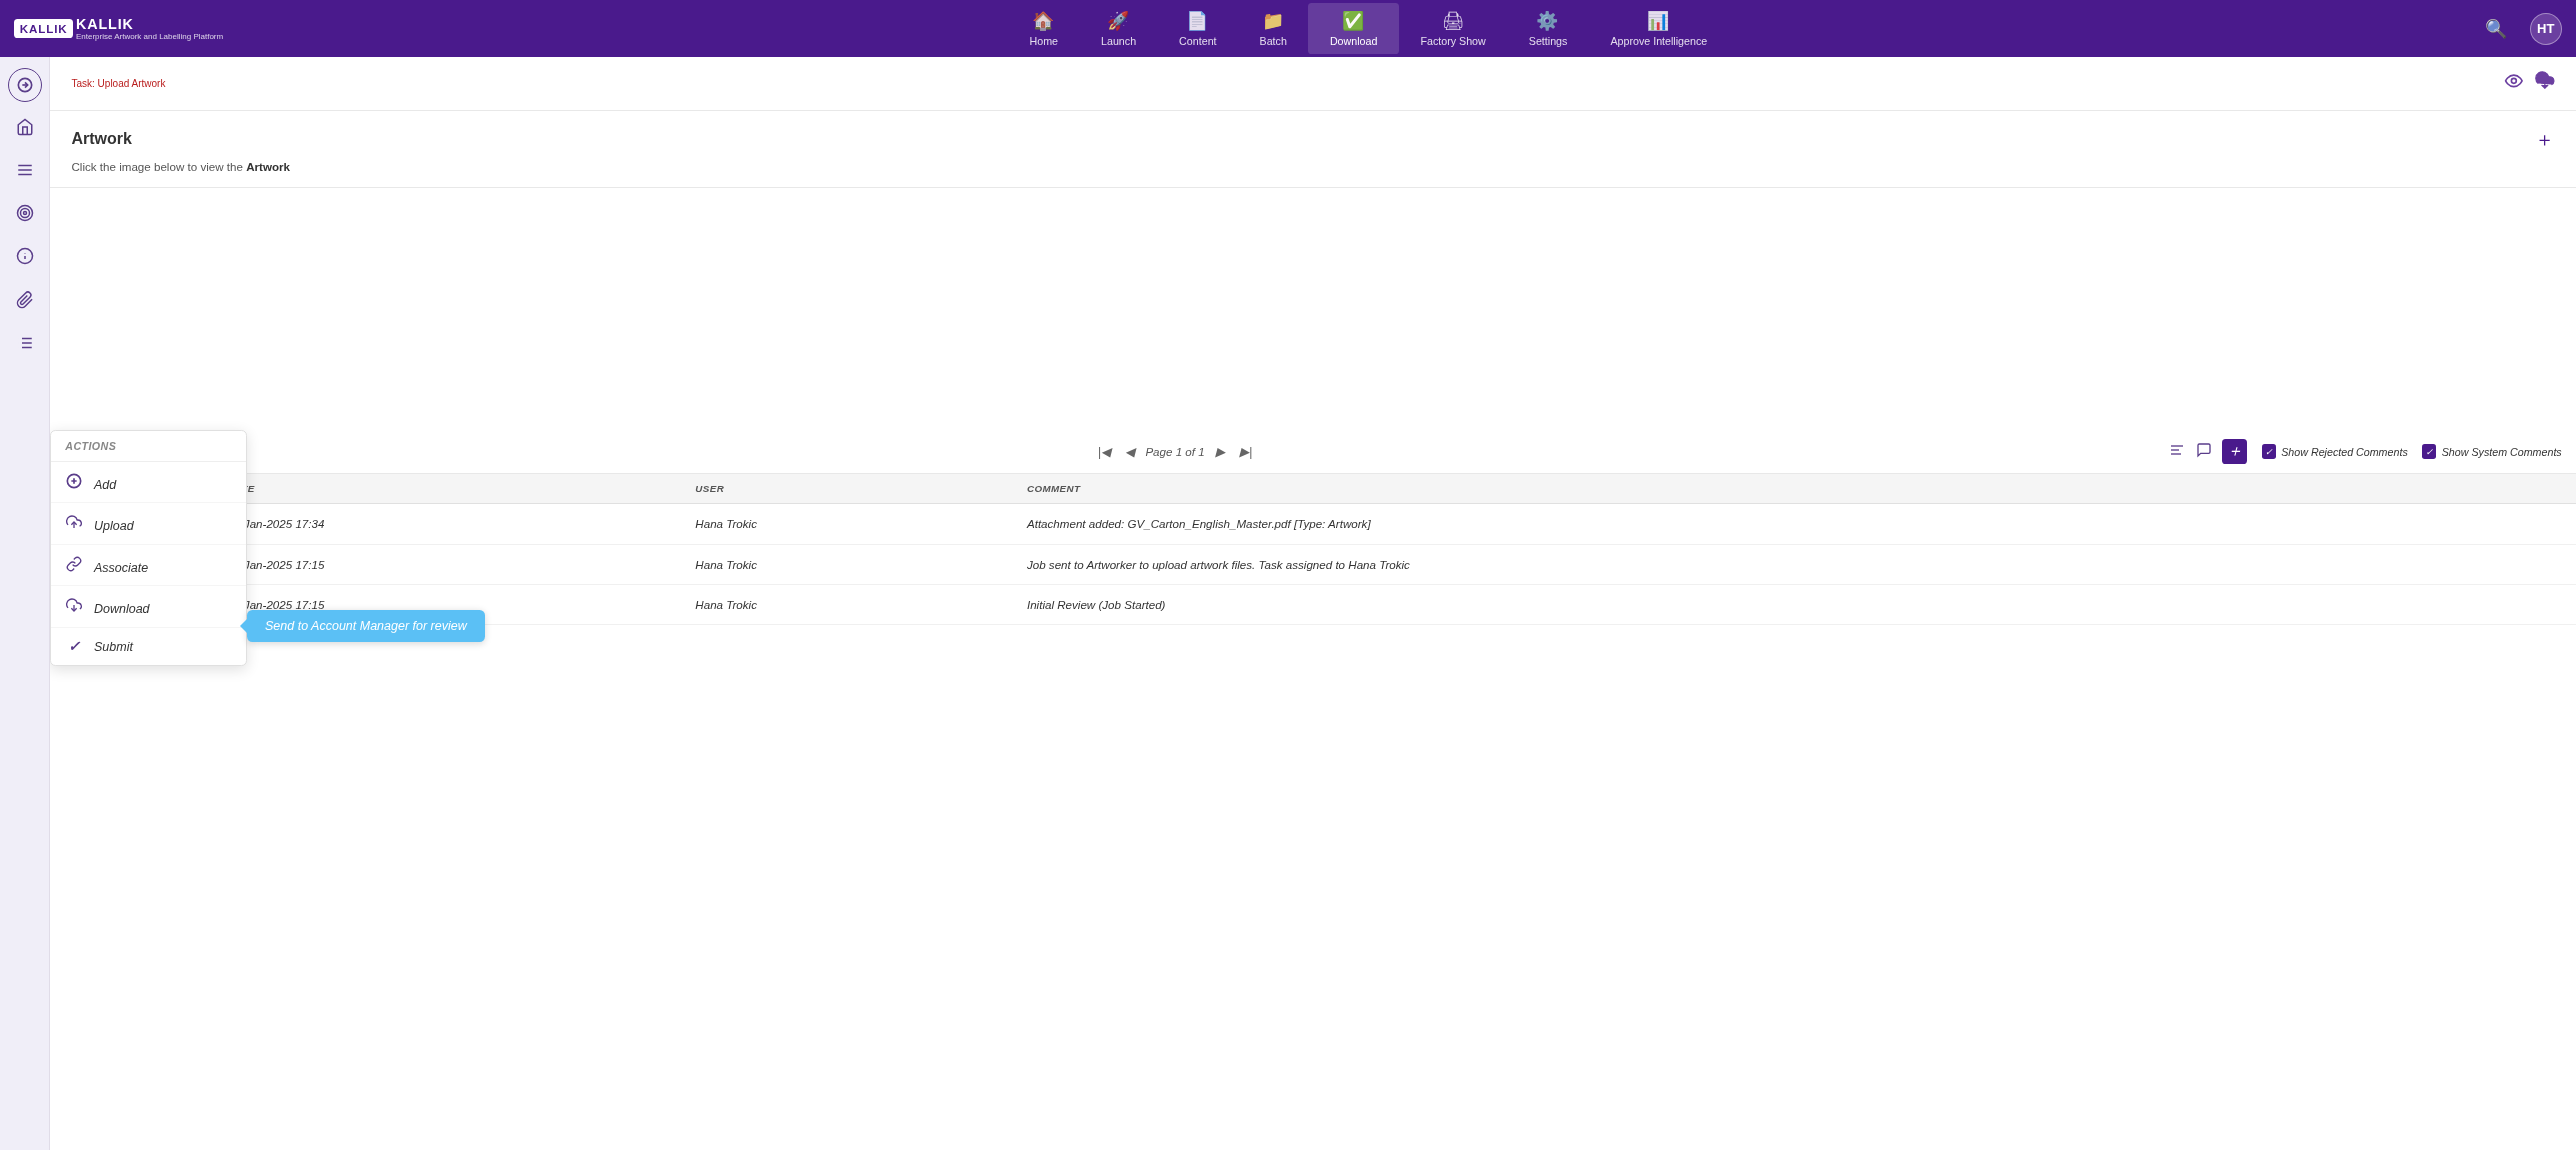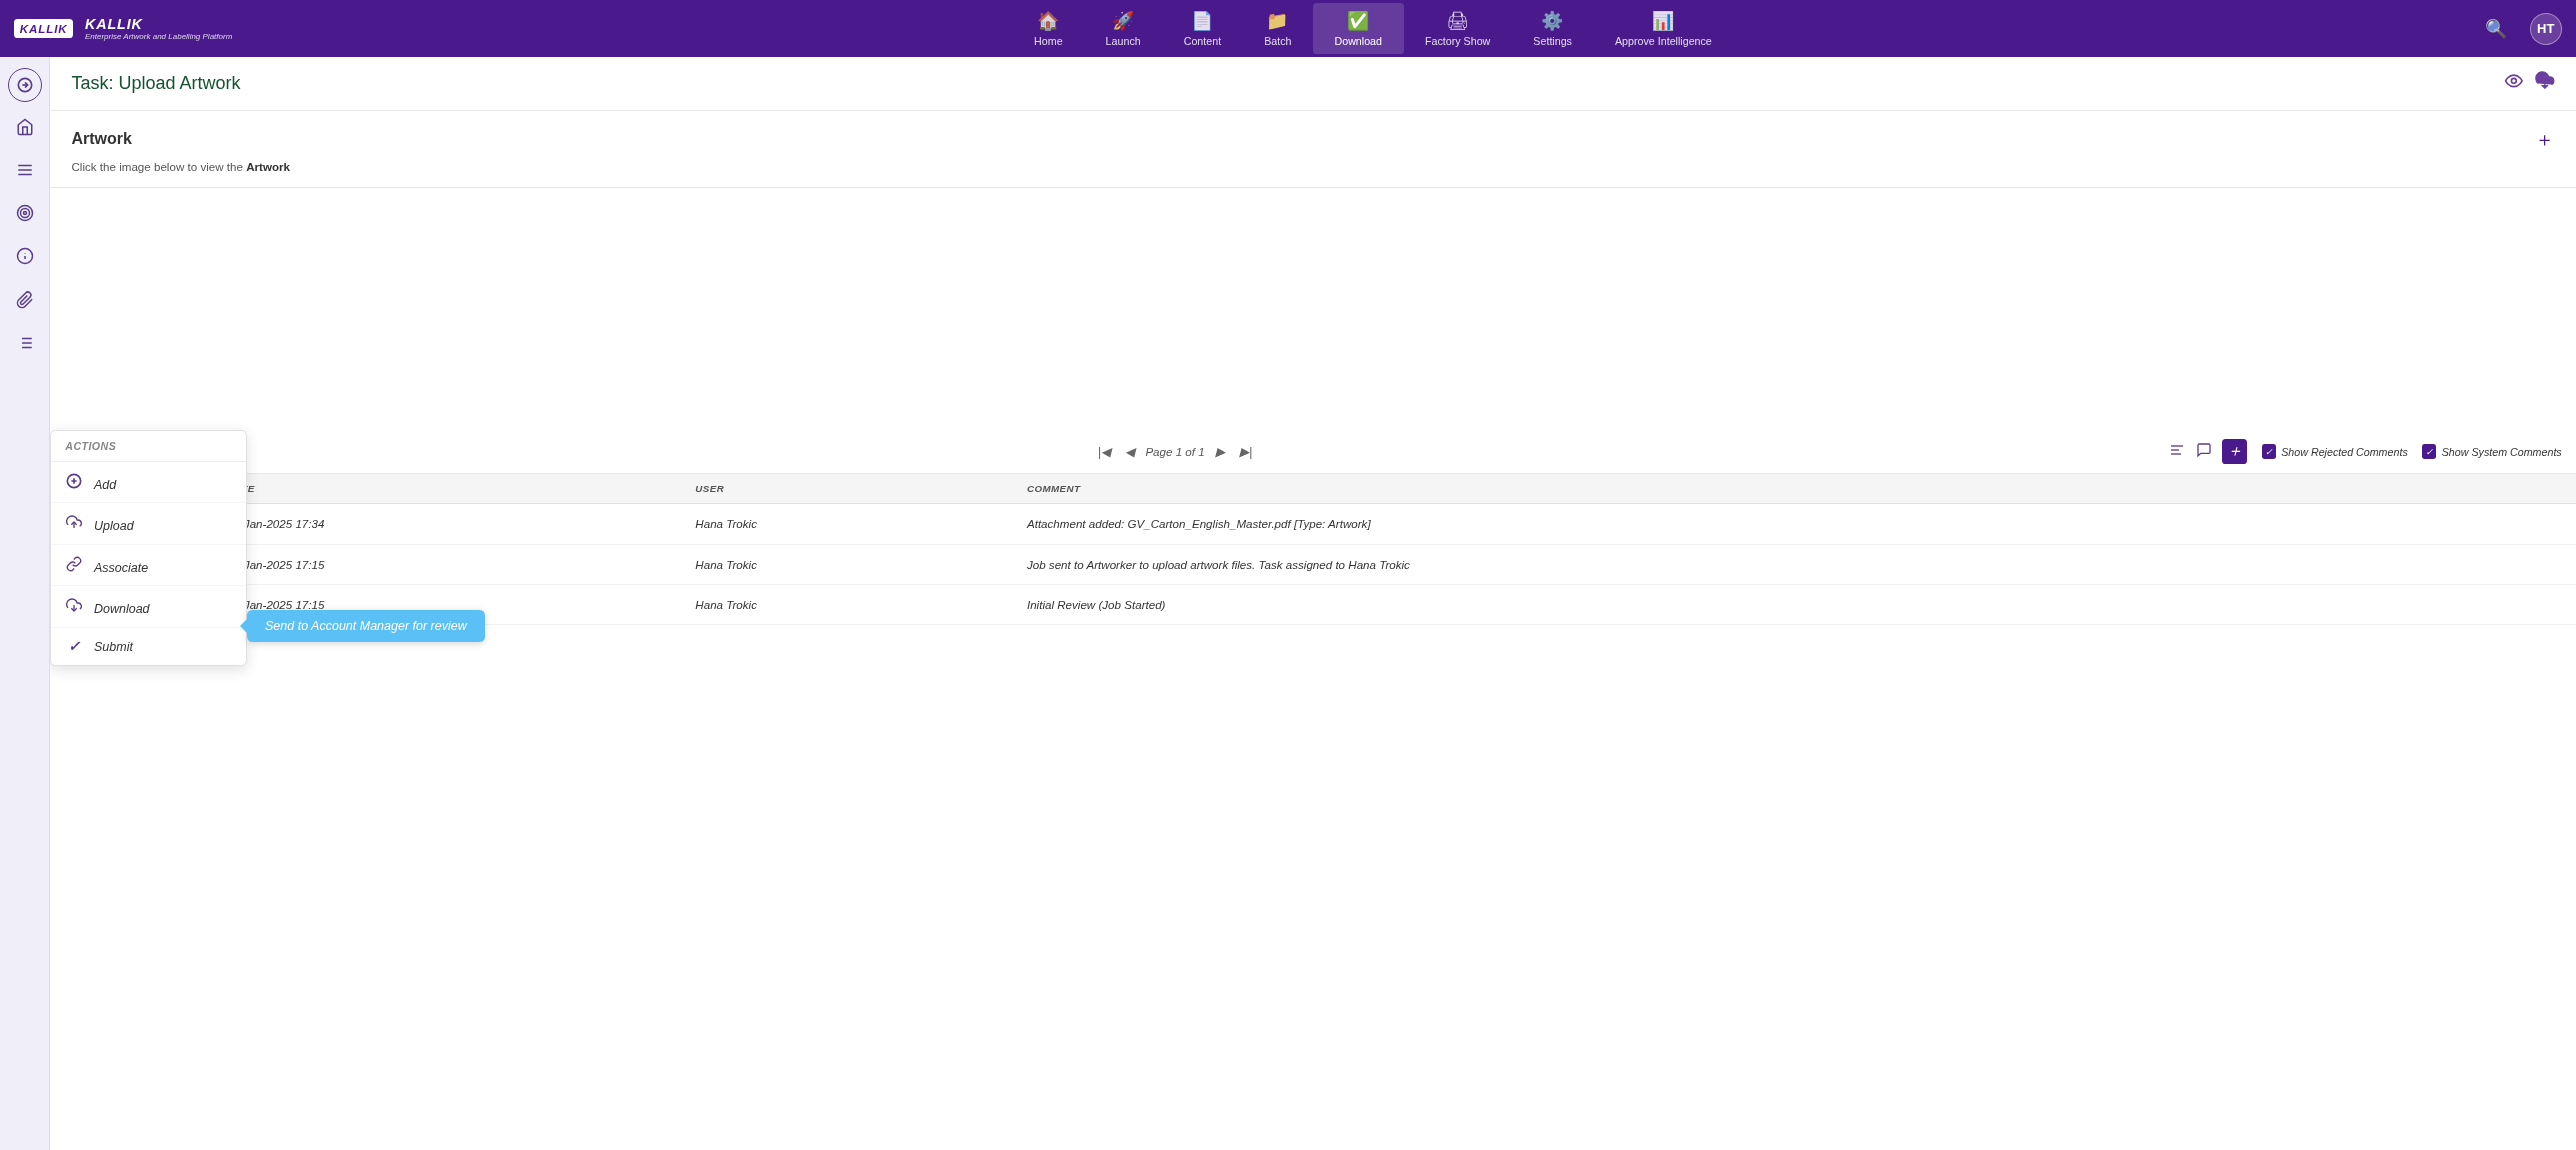--- a/index.html
+++ b/index.html
@@ -11,23 +11,22 @@
       display: flex;
       align-items: center;
       height: 57px;
       padding: 0 14.3px;
       position: relative;
       z-index: 100;
     }
     .nav-logo-section {
       display: flex;
       align-items: center;
-      gap: 12px;
+      gap: 3px;
       margin-right: 35px;
-      font-style: italic;
     }
     .nav-logo-box {
       background: white;
       border-radius: 3.6px;
       padding: 2.7px 5.4px;
       font-weight: 900;
       font-size: 11.6px;
       color: #4a1a8c;
       letter-spacing: 0.9px;
     }
@@ -148,23 +147,23 @@
     
     .task-header {
       display: flex;
       align-items: center;
       justify-content: space-between;
       padding: 14.3px 21.5px;
       border-bottom: 0.9px solid #e8e8e8;
       background: white;
     }
     .task-title {
-      font-size: 18px;
+      font-size: 10px;
       font-weight: 500;
-      color: #14532d;
+      color: #b91c1c;
     }
     .task-header-icons {
       display: flex;
       gap: 10.7px;
       align-items: center;
     }
     .task-header-icon {
       font-size: 18px;
       color: #6b3fa0;
       cursor: pointer;

